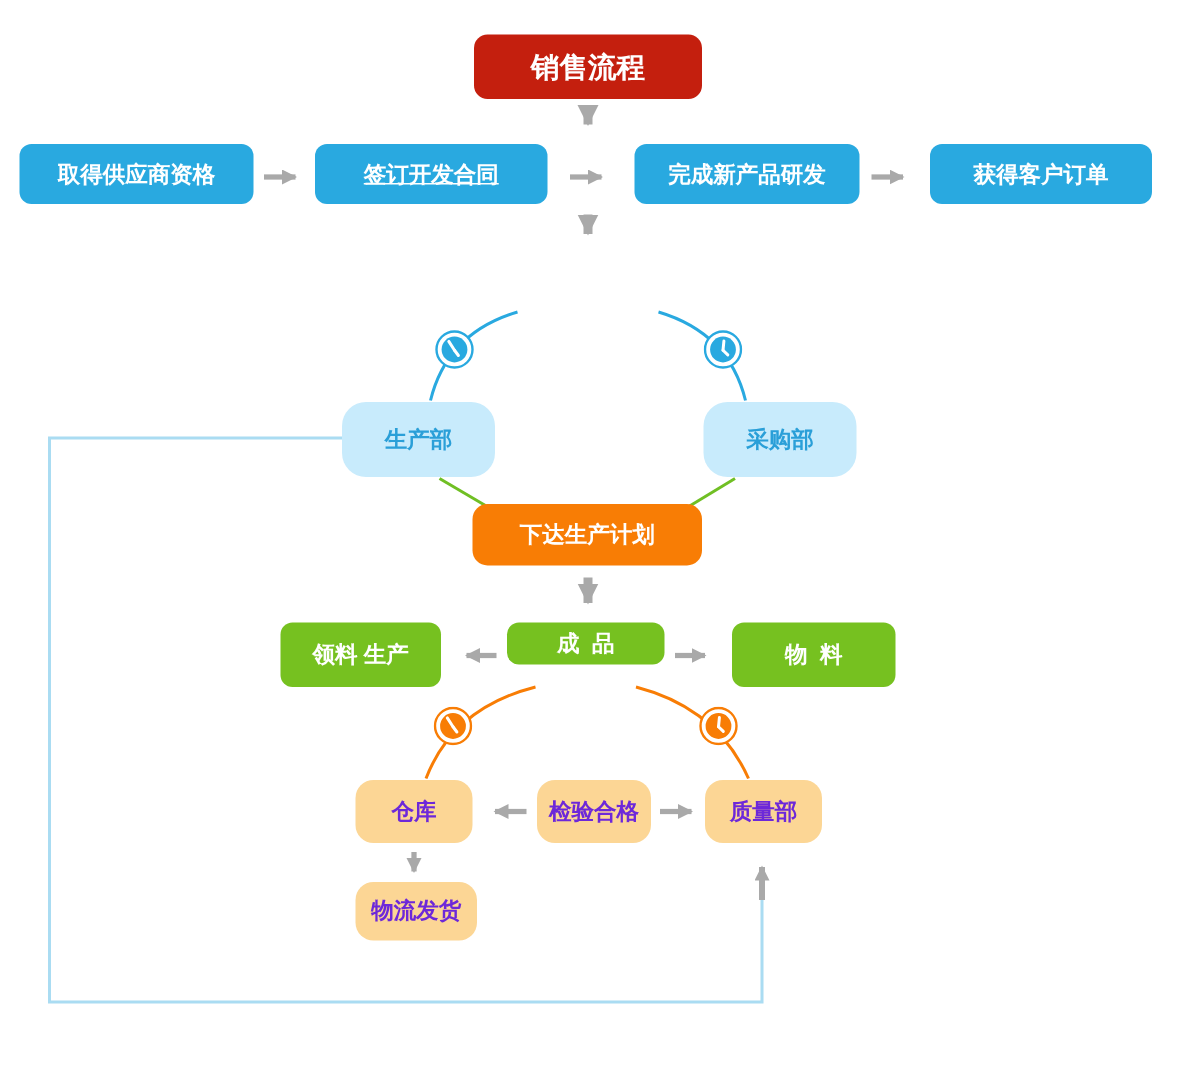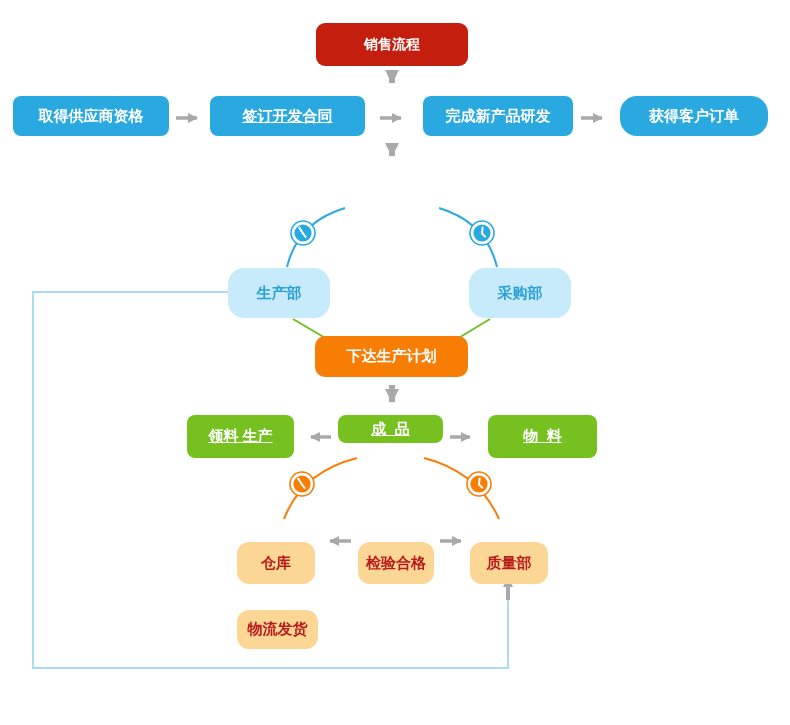--- a/index.html
+++ b/index.html
@@ -2,27 +2,27 @@
 <html><head>
 <meta charset="utf-8">
 <style>
   html,body{margin:0;padding:0;background:#ffffff;}
   body{font-family:"Liberation Sans","DejaVu Sans",sans-serif;}
   #canvas{position:relative;width:790px;height:725px;background:#ffffff;overflow:hidden;}
   #connectors{position:absolute;left:0;top:0;width:790px;height:725px;pointer-events:none;}
 
   .node{position:absolute;display:flex;align-items:center;justify-content:center;
         font-weight:bold;font-size:15px;white-space:pre;box-sizing:border-box;}
-  .node-red{background:#c41f0e;color:#ffffff;border-radius:9px;font-size:14px;}
+  .node-red{background:#c41f0e;color:#ffffff;border-radius:9px;font-size:19px;}
   .node-blue{background:#29a9e0;color:#ffffff;border-radius:8px;}
   .node-lightblue{background:#c8ebfc;color:#2a9fd8;border-radius:10px;}
   .node-lightblue.round{border-radius:16px;}
   .node-orange{background:#f87d05;color:#ffffff;border-radius:10px;}
-  .node-green{background:#76c120;color:#ffffff;border-radius:8px;text-decoration:underline;}
-  .node-tan{background:#fcd695;color:#b91c1c;border-radius:12px;font-size:15px;margin-top:22px;}
+  .node-green{background:#76c120;color:#ffffff;border-radius:8px;}
+  .node-tan{background:#fcd695;color:#6d28d9;border-radius:12px;font-size:15px;}
 
   .clock{position:absolute;width:26px;height:26px;}
   .clock svg{display:block;}
 </style>
 </head>
 <body>
 
 <div id="canvas">
 
   <svg id="connectors" width="790" height="725" viewBox="0 0 790 725" xmlns="http://www.w3.org/2000/svg">
@@ -62,21 +62,21 @@
 
     <path d="M357,458 Q302,472 284,519" fill="none" stroke="#f87d05" stroke-width="2"></path>
     <path d="M424,458 Q478,472 499,519" fill="none" stroke="#f87d05" stroke-width="2"></path>
   </svg>
 
   <div class="node node-red" style="left:316px;top:23px;width:152px;height:43px;">销售流程</div>
 
   <div class="node node-blue" style="left:13px;top:96px;width:156px;height:40px;">取得供应商资格</div>
   <div class="node node-blue" style="left:210px;top:96px;width:155px;height:40px;text-decoration:underline;">签订开发合同</div>
   <div class="node node-blue" style="left:423px;top:96px;width:150px;height:40px;">完成新产品研发</div>
-  <div class="node node-blue" style="left:620px;top:96px;width:148px;height:40px;border-radius:17px;">获得客户订单</div>
+  <div class="node node-blue" style="left:620px;top:96px;width:148px;height:40px;">获得客户订单</div>
 
 
   <div class="node node-lightblue round" style="left:228px;top:268px;width:102px;height:50px;">生产部</div>
   <div class="node node-lightblue round" style="left:453px;top:268px;width:102px;height:50px;margin-left:16px;">采购部</div>
 
   <div class="node node-orange" style="left:315px;top:336px;width:153px;height:41px;">下达生产计划</div>
 
   <div class="node node-green" style="left:187px;top:415px;width:107px;height:43px;">领料 生产</div>
   <div class="node node-green" style="left:338px;top:415px;width:105px;height:28px;">成  品</div>
   <div class="node node-green" style="left:488px;top:415px;width:109px;height:43px;">物  料</div>

